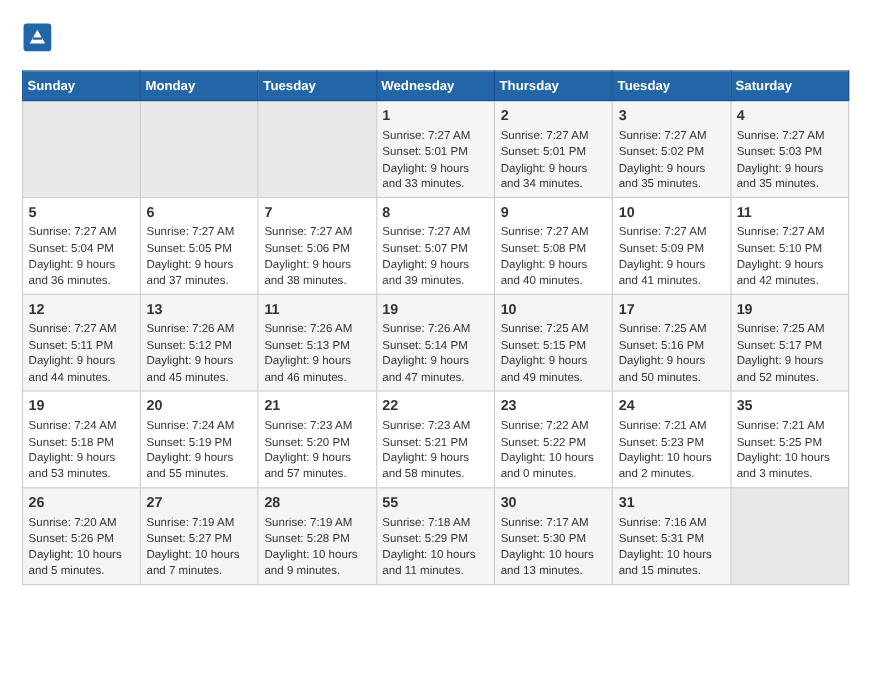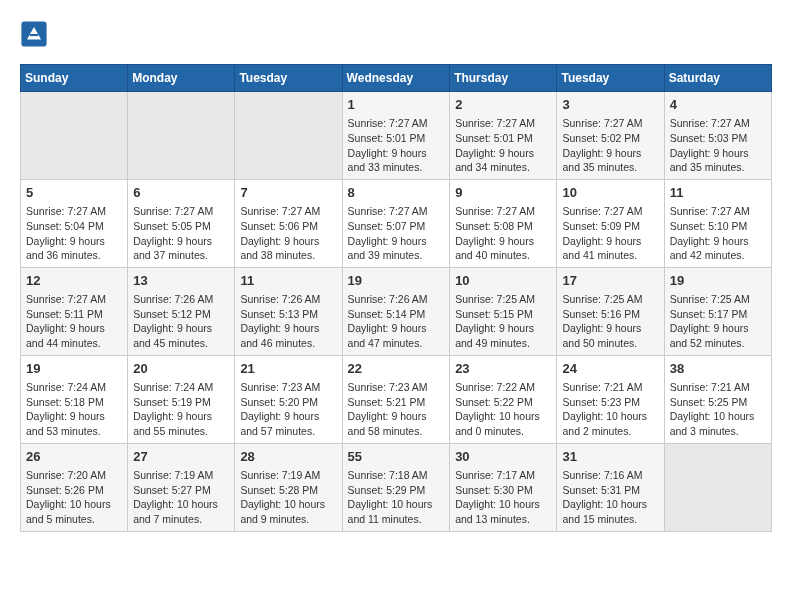--- a/index.html
+++ b/index.html
@@ -152,21 +152,21 @@
         <td><span class="day-num">17</span>Sunrise: 7:25 AM<br>Sunset: 5:16 PM<br>Daylight: 9 hours<br>and 50 minutes.<br></td>
         <td><span class="day-num">19</span>Sunrise: 7:25 AM<br>Sunset: 5:17 PM<br>Daylight: 9 hours<br>and 52 minutes.<br></td>
       </tr>
       <tr>
         <td><span class="day-num">19</span>Sunrise: 7:24 AM<br>Sunset: 5:18 PM<br>Daylight: 9 hours<br>and 53 minutes.<br></td>
         <td><span class="day-num">20</span>Sunrise: 7:24 AM<br>Sunset: 5:19 PM<br>Daylight: 9 hours<br>and 55 minutes.<br></td>
         <td><span class="day-num">21</span>Sunrise: 7:23 AM<br>Sunset: 5:20 PM<br>Daylight: 9 hours<br>and 57 minutes.<br></td>
         <td><span class="day-num">22</span>Sunrise: 7:23 AM<br>Sunset: 5:21 PM<br>Daylight: 9 hours<br>and 58 minutes.<br></td>
         <td><span class="day-num">23</span>Sunrise: 7:22 AM<br>Sunset: 5:22 PM<br>Daylight: 10 hours<br>and 0 minutes.<br></td>
         <td><span class="day-num">24</span>Sunrise: 7:21 AM<br>Sunset: 5:23 PM<br>Daylight: 10 hours<br>and 2 minutes.<br></td>
-        <td><span class="day-num">38</span>Sunrise: 7:21 AM<br>Sunset: 5:25 PM<br>Daylight: 10 hours<br>and 3 minutes.<br></td>
+        <td><span class="day-num">35</span>Sunrise: 7:21 AM<br>Sunset: 5:25 PM<br>Daylight: 10 hours<br>and 3 minutes.<br></td>
       </tr>
       <tr>
         <td><span class="day-num">26</span>Sunrise: 7:20 AM<br>Sunset: 5:26 PM<br>Daylight: 10 hours<br>and 5 minutes.<br></td>
         <td><span class="day-num">27</span>Sunrise: 7:19 AM<br>Sunset: 5:27 PM<br>Daylight: 10 hours<br>and 7 minutes.<br></td>
         <td><span class="day-num">28</span>Sunrise: 7:19 AM<br>Sunset: 5:28 PM<br>Daylight: 10 hours<br>and 9 minutes.<br></td>
         <td><span class="day-num">55</span>Sunrise: 7:18 AM<br>Sunset: 5:29 PM<br>Daylight: 10 hours<br>and 11 minutes.<br></td>
         <td><span class="day-num">30</span>Sunrise: 7:17 AM<br>Sunset: 5:30 PM<br>Daylight: 10 hours<br>and 13 minutes.<br></td>
         <td><span class="day-num">31</span>Sunrise: 7:16 AM<br>Sunset: 5:31 PM<br>Daylight: 10 hours<br>and 15 minutes.<br></td>
         <td class="empty"></td>
       </tr>

